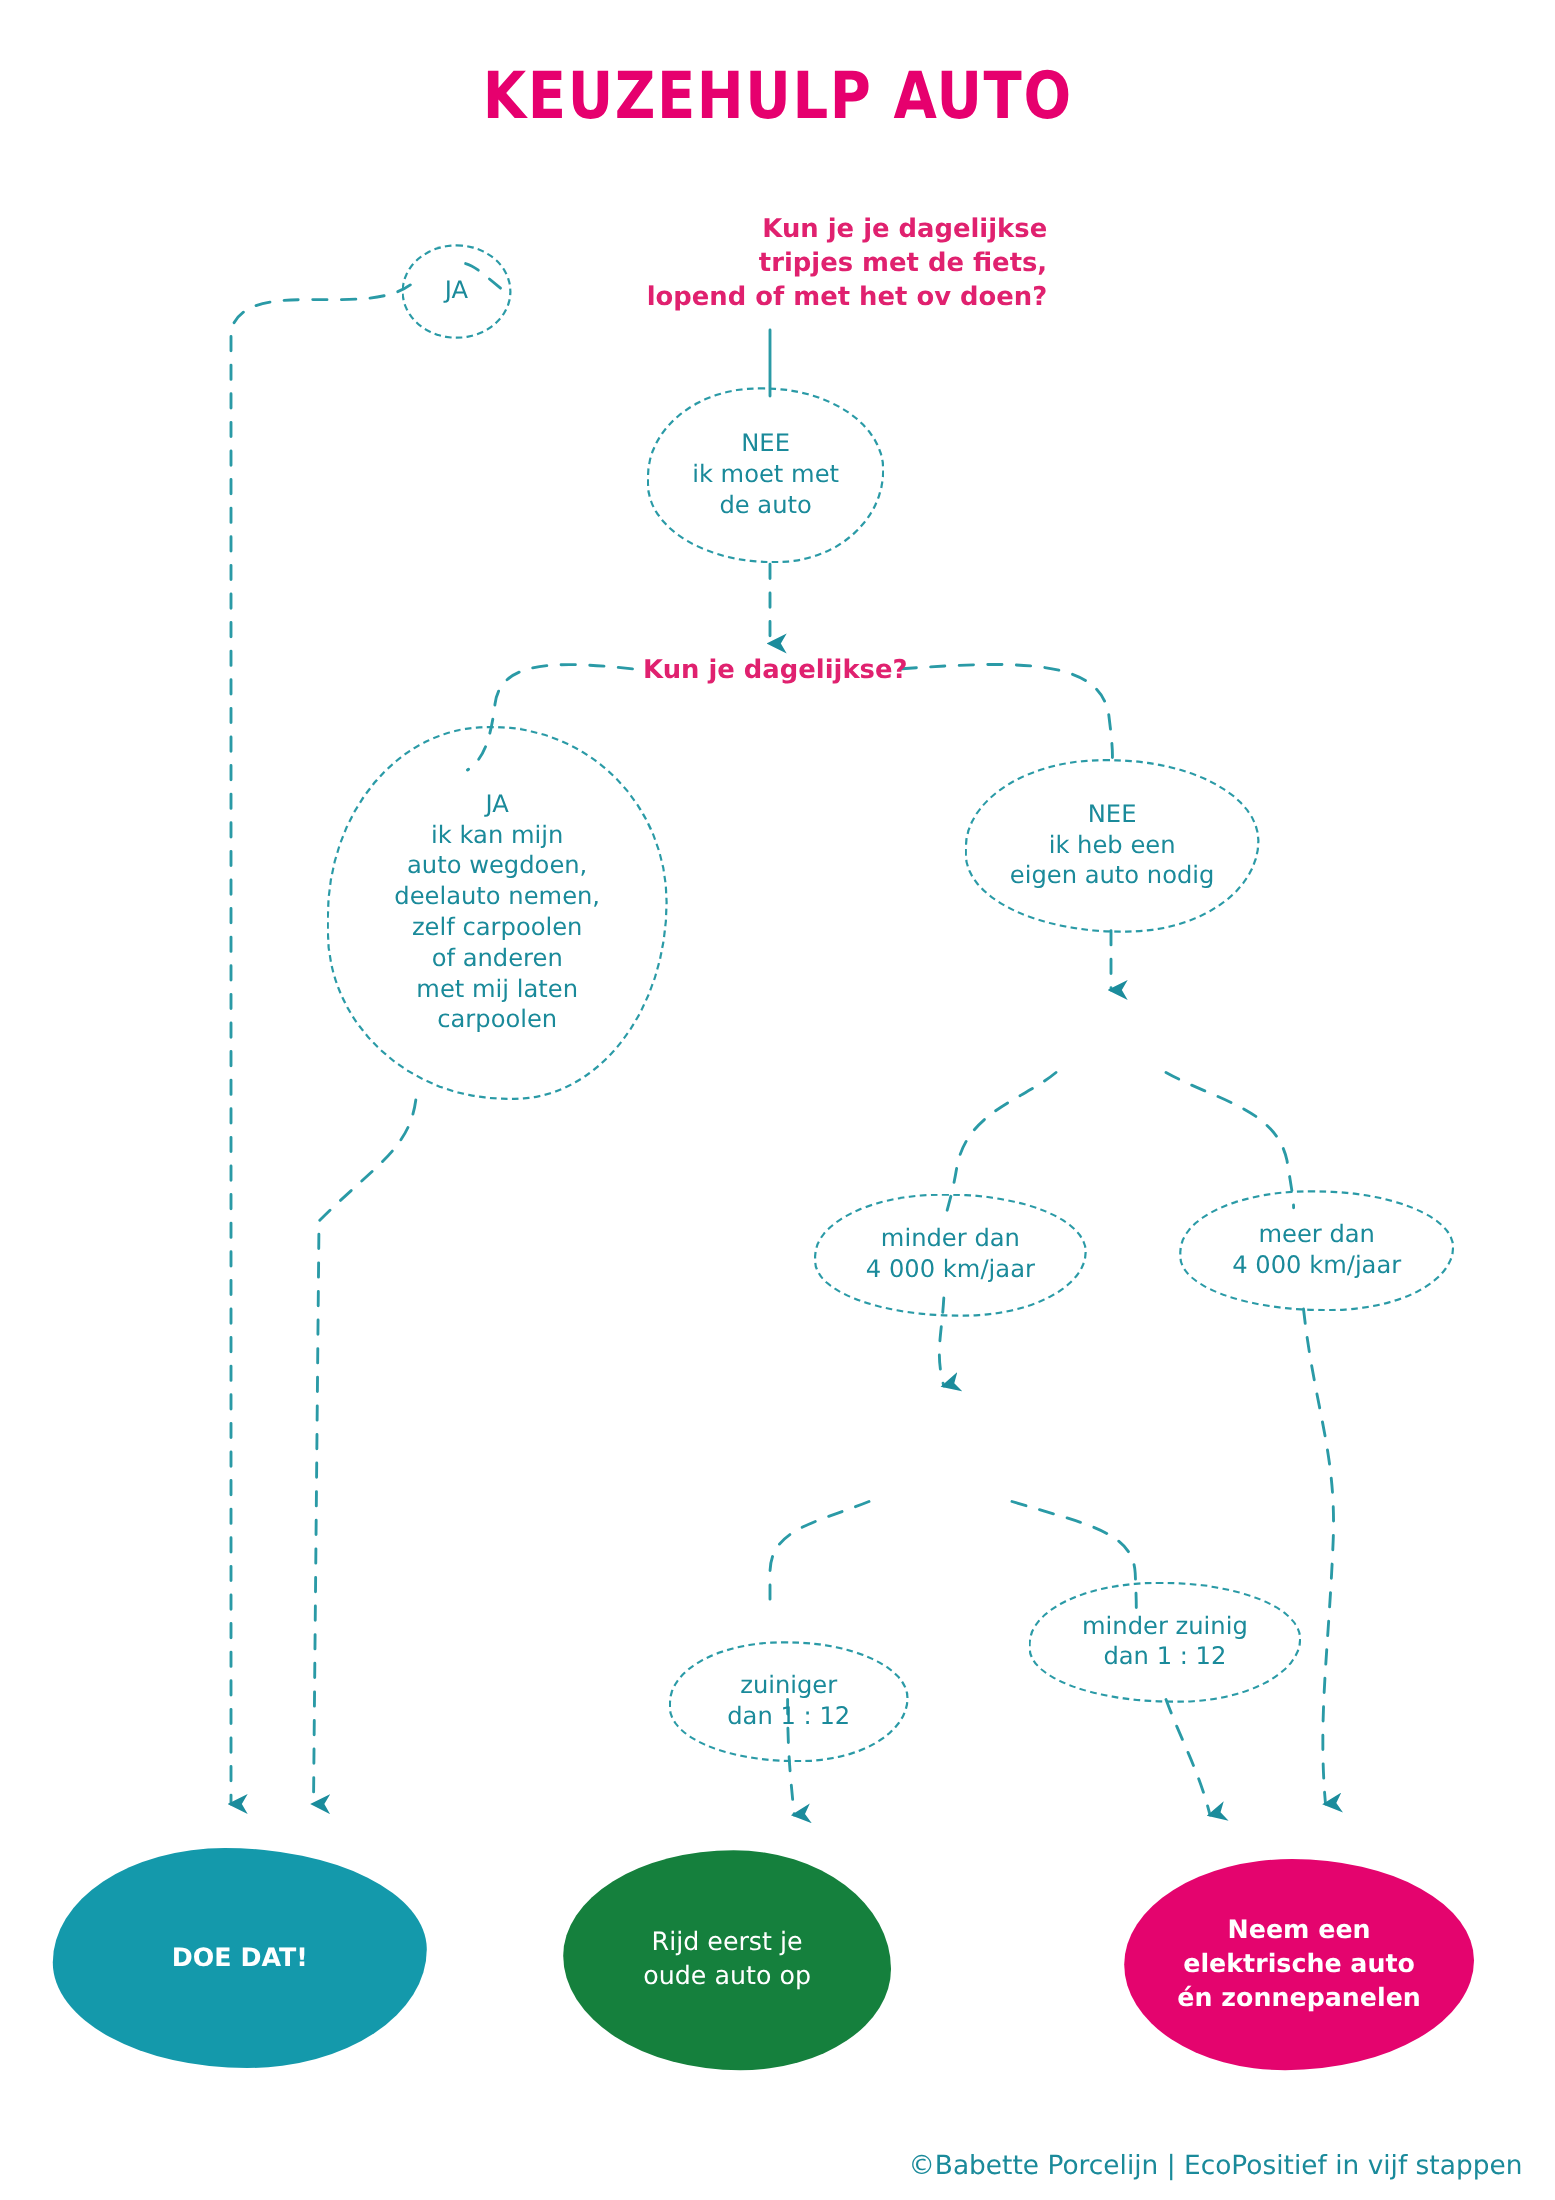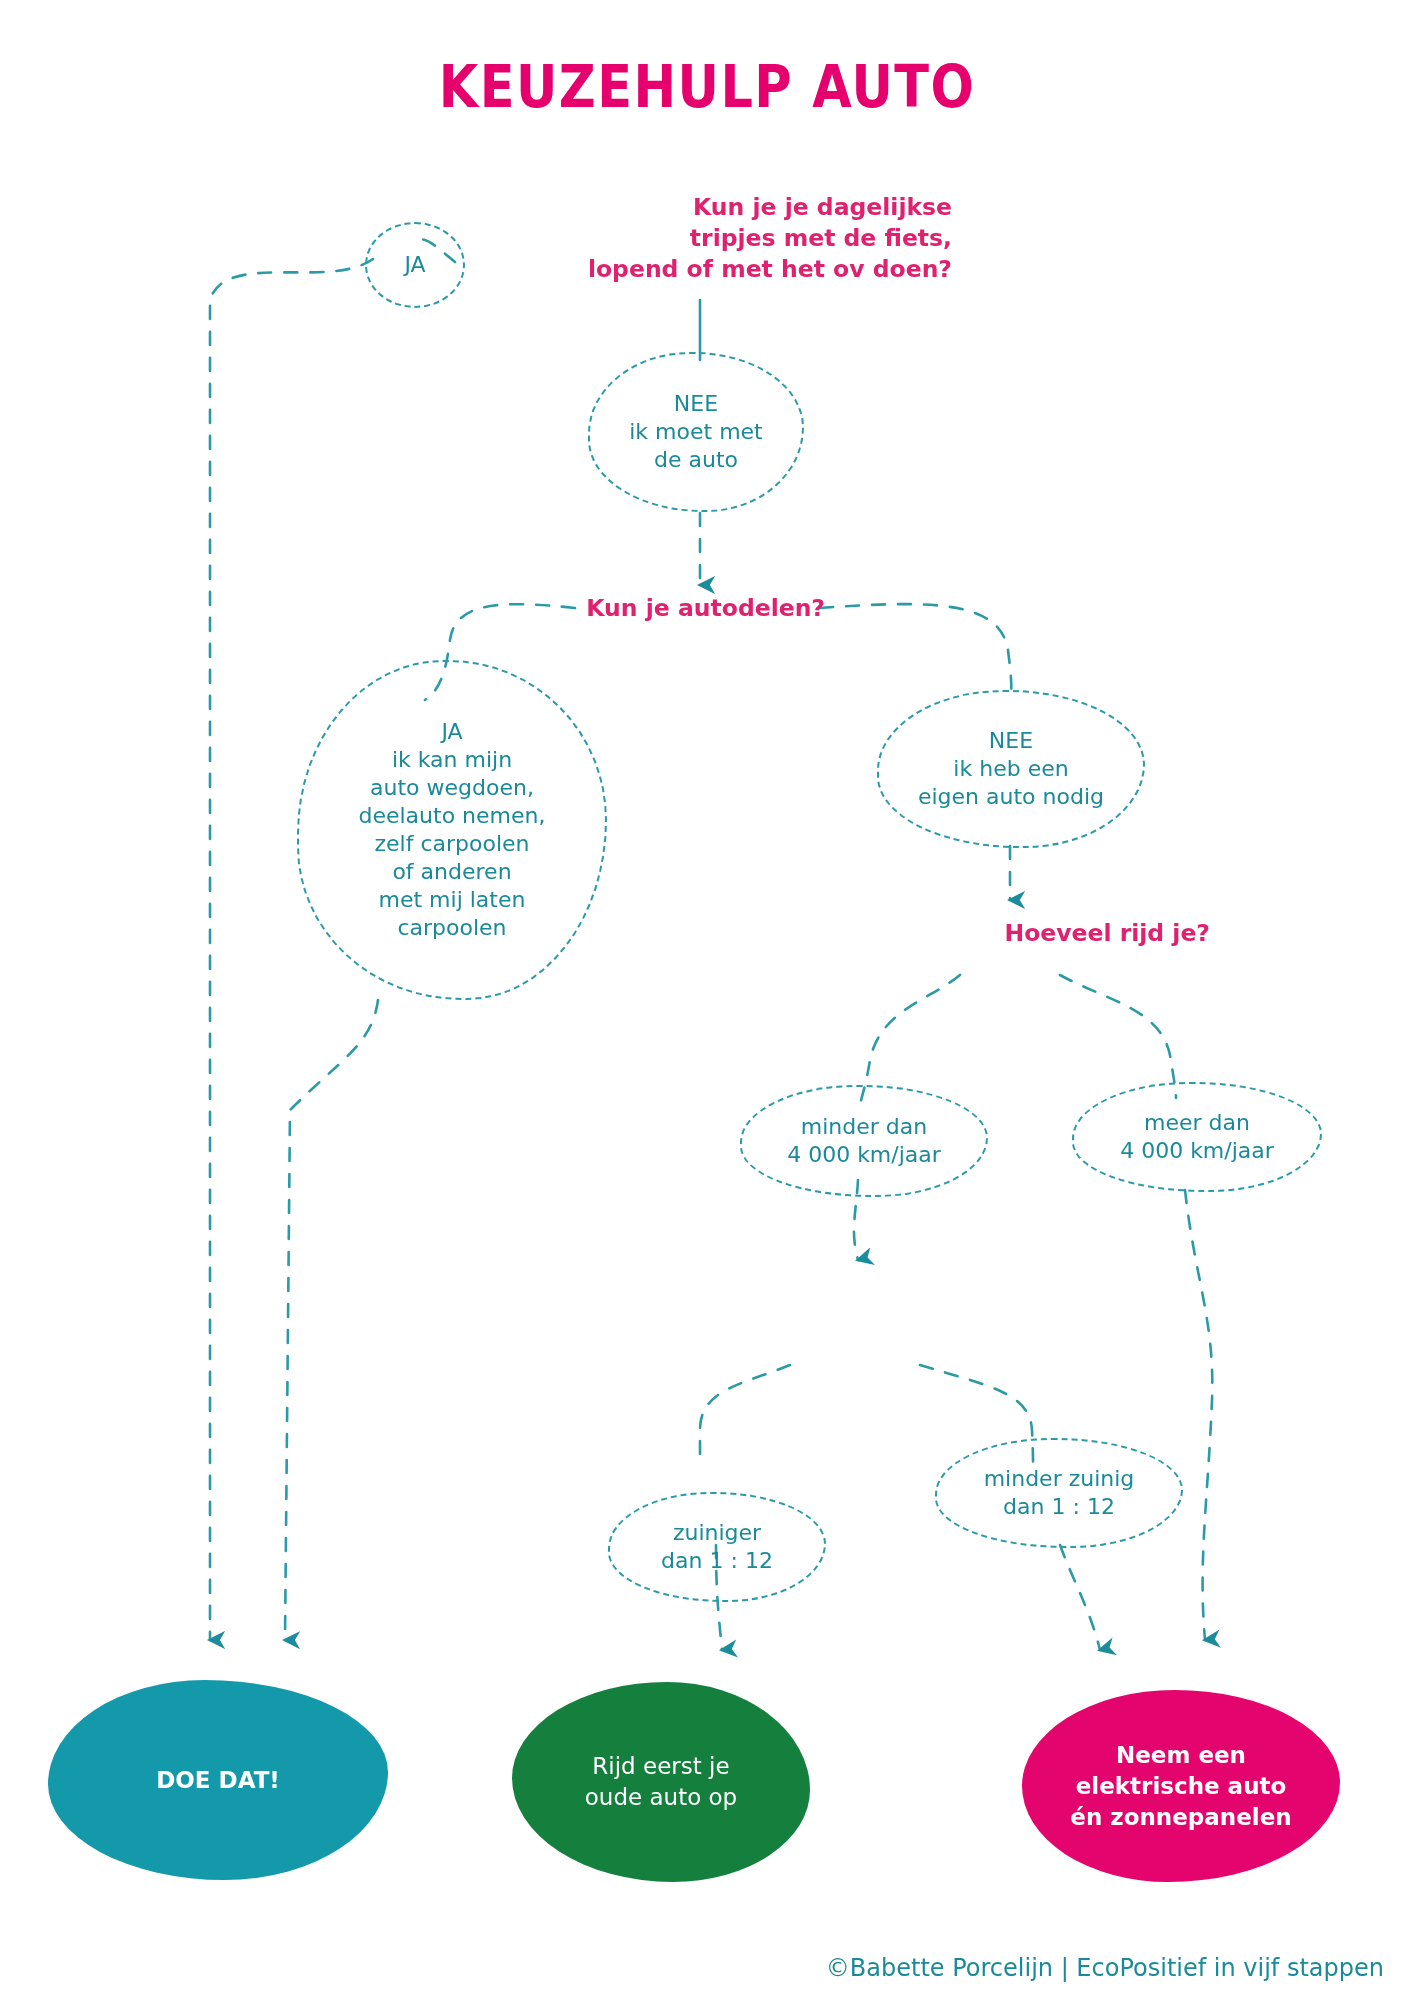--- a/index.html
+++ b/index.html
@@ -170,23 +170,22 @@
       <path d="M 1060,1545 C 1075,1585 1090,1610 1100,1650" marker-end="url(#arrowTeal)"></path>
     </g>
   </svg>
 
   <div class="title">KEUZEHULP AUTO</div>
 
   <div class="question" style="left:452px; top:192px; width:500px;">Kun je je dagelijkse
 tripjes met de fiets,
 lopend of met het ov doen?</div>
 
-  <div class="question" style="left:425px; top:593px; width:400px;">Kun je autodelen?</div>
-
-  <div class="question" style="left:810px; top:918px; width:400px;">Hoeveel rijd je?</div>
+  <div class="question" style="left:425px; top:593px; width:400px;">Kun je dagelijkse?</div>
+
 
 
   <div class="bubble oval" style="left:365px; top:222px; width:100px; height:86px;">JA</div>
 
   <div class="bubble roundy" style="left:588px; top:352px; width:216px; height:160px;">NEE
 ik moet met
 de auto</div>
 
   <div class="bubble roundy" style="left:297px; top:660px; width:310px; height:340px;">JA
 ik kan mijn

